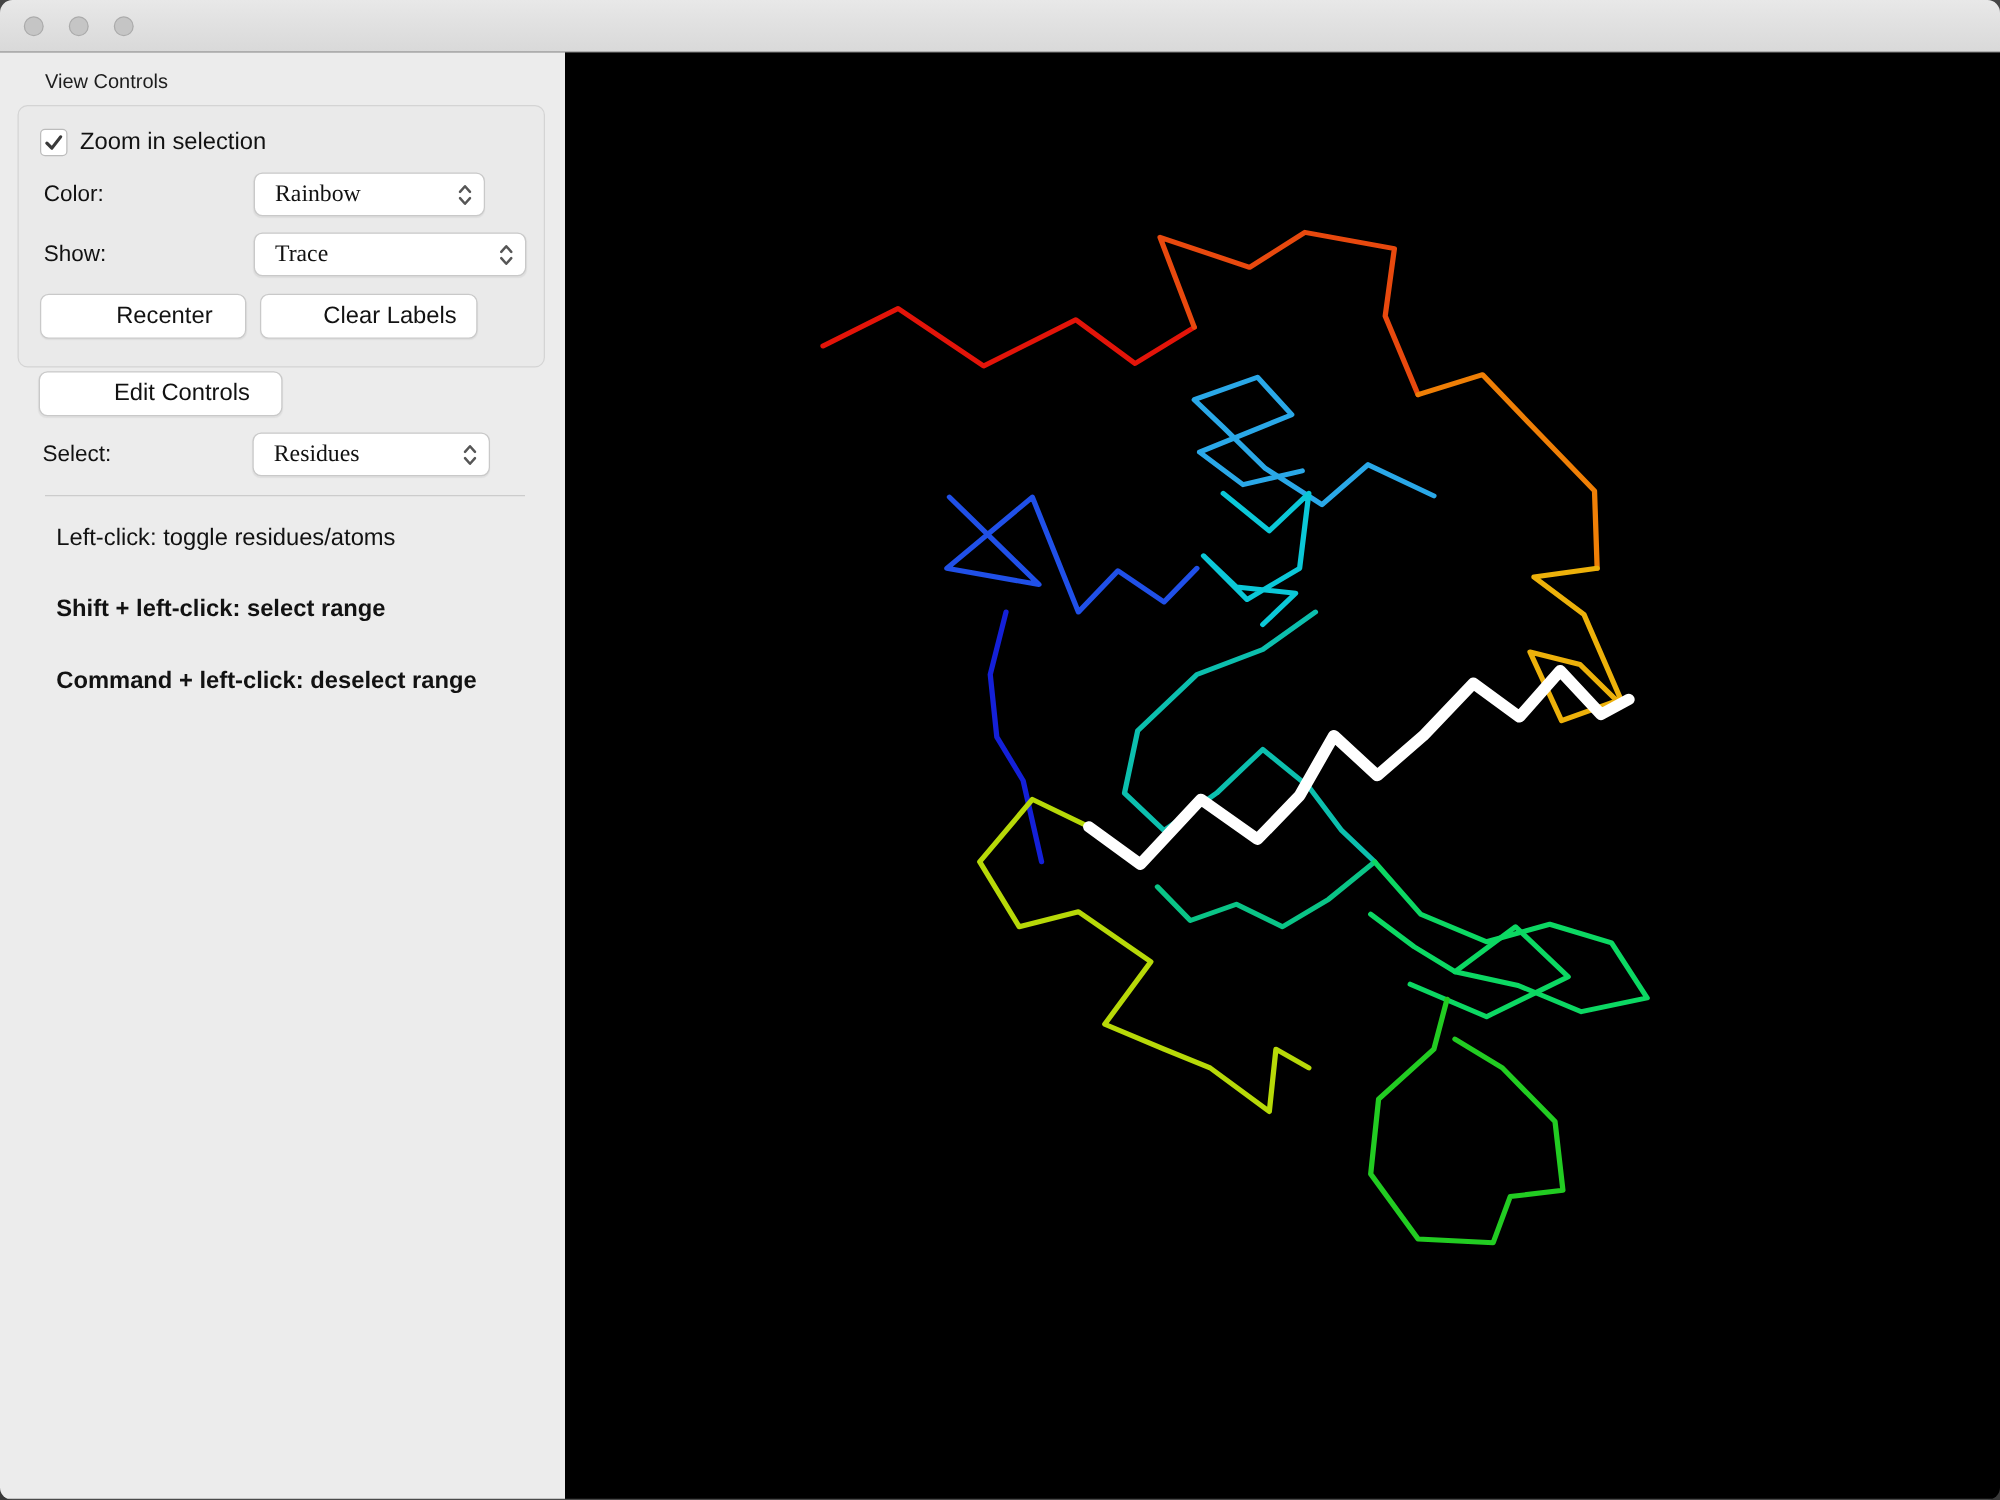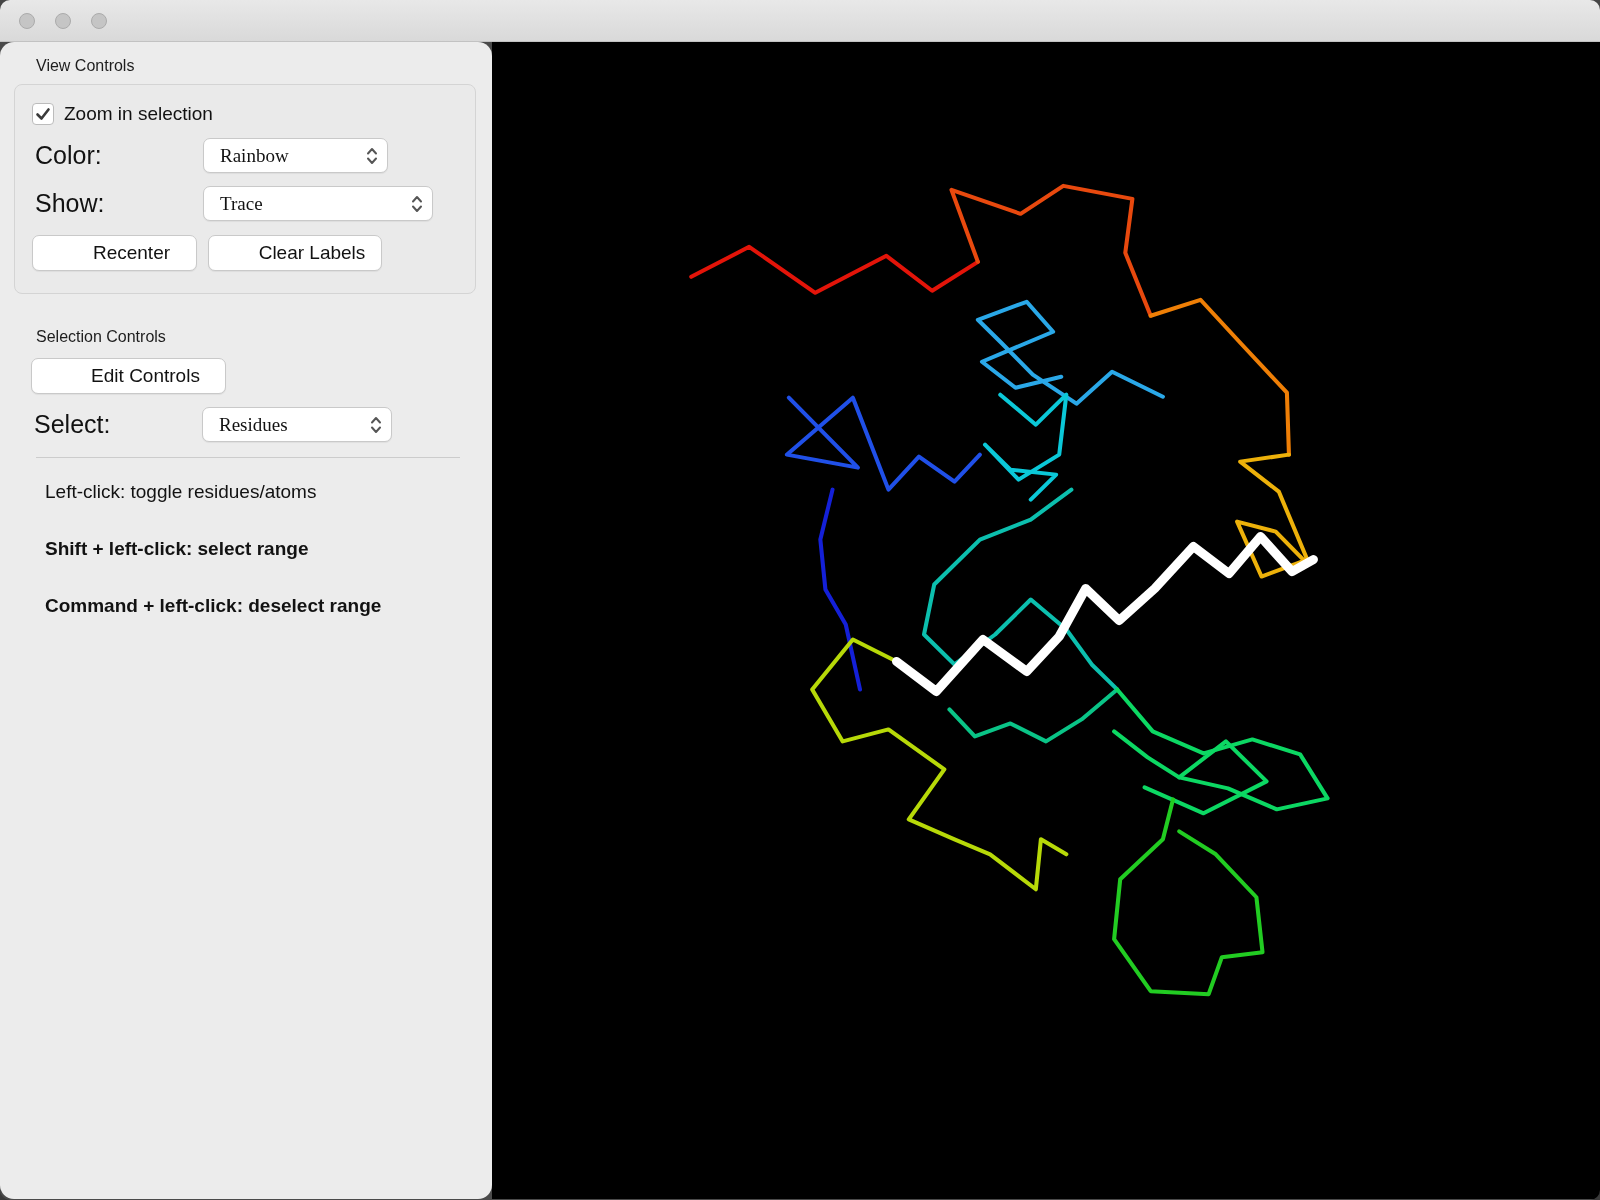--- a/index.html
+++ b/index.html
@@ -14,21 +14,21 @@
     border-bottom:1px solid #c2c2c2; display:flex; align-items:center;
     padding-left:19px; box-sizing:border-box;
   }
   .light {
     width:16px; height:16px; border-radius:50%;
     background:#c5c5c5; border:1px solid #ababab; margin-right:20px;
     box-sizing:border-box;
   }
   
   .content { display:flex; height:1157px; }
-  .sidebar { width:492px; flex-shrink:0; background:#ececec; box-sizing:border-box; overflow:hidden;border-radius:14px; }
+  .sidebar { width:452px; flex-shrink:0; background:#ececec; box-sizing:border-box; overflow:hidden; }
   .viewport { flex:1; background:#000; position:relative; }
   .viewport svg { display:block; width:100%; height:100%; }
 
   
   .section-title { font-size:16px; color:#1d1d1d; margin:15px 0 9px 36px; }
   .section-title.second { margin-top:34px; }
   .groupbox {
     margin:0 16px 0 14px; border:1px solid #d4d4d4; border-radius:8px;
     background:#eaeaea; padding:18px 14px 22px 17px; box-sizing:border-box;
   }
@@ -36,21 +36,21 @@
   .checkbox {
     width:22px; height:22px; background:#fff; border:1px solid #bcbcbc;
     border-radius:4px; display:inline-flex; align-items:center; justify-content:center;
     box-sizing:border-box; flex-shrink:0;
   }
   .checkbox svg { visibility:hidden; }
   .checkbox.checked svg { visibility:visible; }
   .check-label { font-size:19px; color:#121212; margin-left:10px; }
 
   .form-row { display:flex; align-items:center; margin-top:13px; }
-  .form-label { width:171px; padding-left:3px; font-size:25px; color:#121212; box-sizing:border-box; flex-shrink:0; }
+  .form-label { width:171px; padding-left:3px; font-size:18px; color:#121212; box-sizing:border-box; flex-shrink:0; }
   .form-label.disabled { color:#b9b9b9; }
 
   .dropdown {
     height:35px; background:#fff; border:1px solid #c9c9c9; border-radius:7px;
     display:flex; align-items:center; justify-content:space-between;
     padding:0 8px 0 16px; box-sizing:border-box; font-size:19px; color:#121212;
     box-shadow:0 1px 1px rgba(0,0,0,.06); cursor:default;font-family:Liberation Serif, serif;
   }
   .dropdown .dd-text { white-space:nowrap; overflow:hidden; }
   .dropdown svg { color:#565656; flex-shrink:0; margin-left:8px; }
@@ -116,21 +116,20 @@
             </svg>
           </div>
         </div>
 
         <div class="btn-row">
           <button class="btn" style="width:165px">Recenter</button>
           <button class="btn" style="width:174px">Clear Labels</button>
         </div>
       </div>
 
-      <div class="section-title second">Selection Controls</div>
 
       <div class="sc-block">
         <button class="btn" style="width:195px; margin-top:3px">Edit Controls</button>
 
         <div class="form-row">
           <span class="form-label">Select:</span>
           <div class="dropdown" style="width:190px">
             <span class="dd-text">Residues</span>
             <svg width="14" height="24" viewBox="0 0 14 24">
               <path d="M3 9.5 L7 5 L11 9.5 M3 14.5 L7 19 L11 14.5" fill="none" stroke="currentColor" stroke-width="2" stroke-linecap="round" stroke-linejoin="round"></path>

